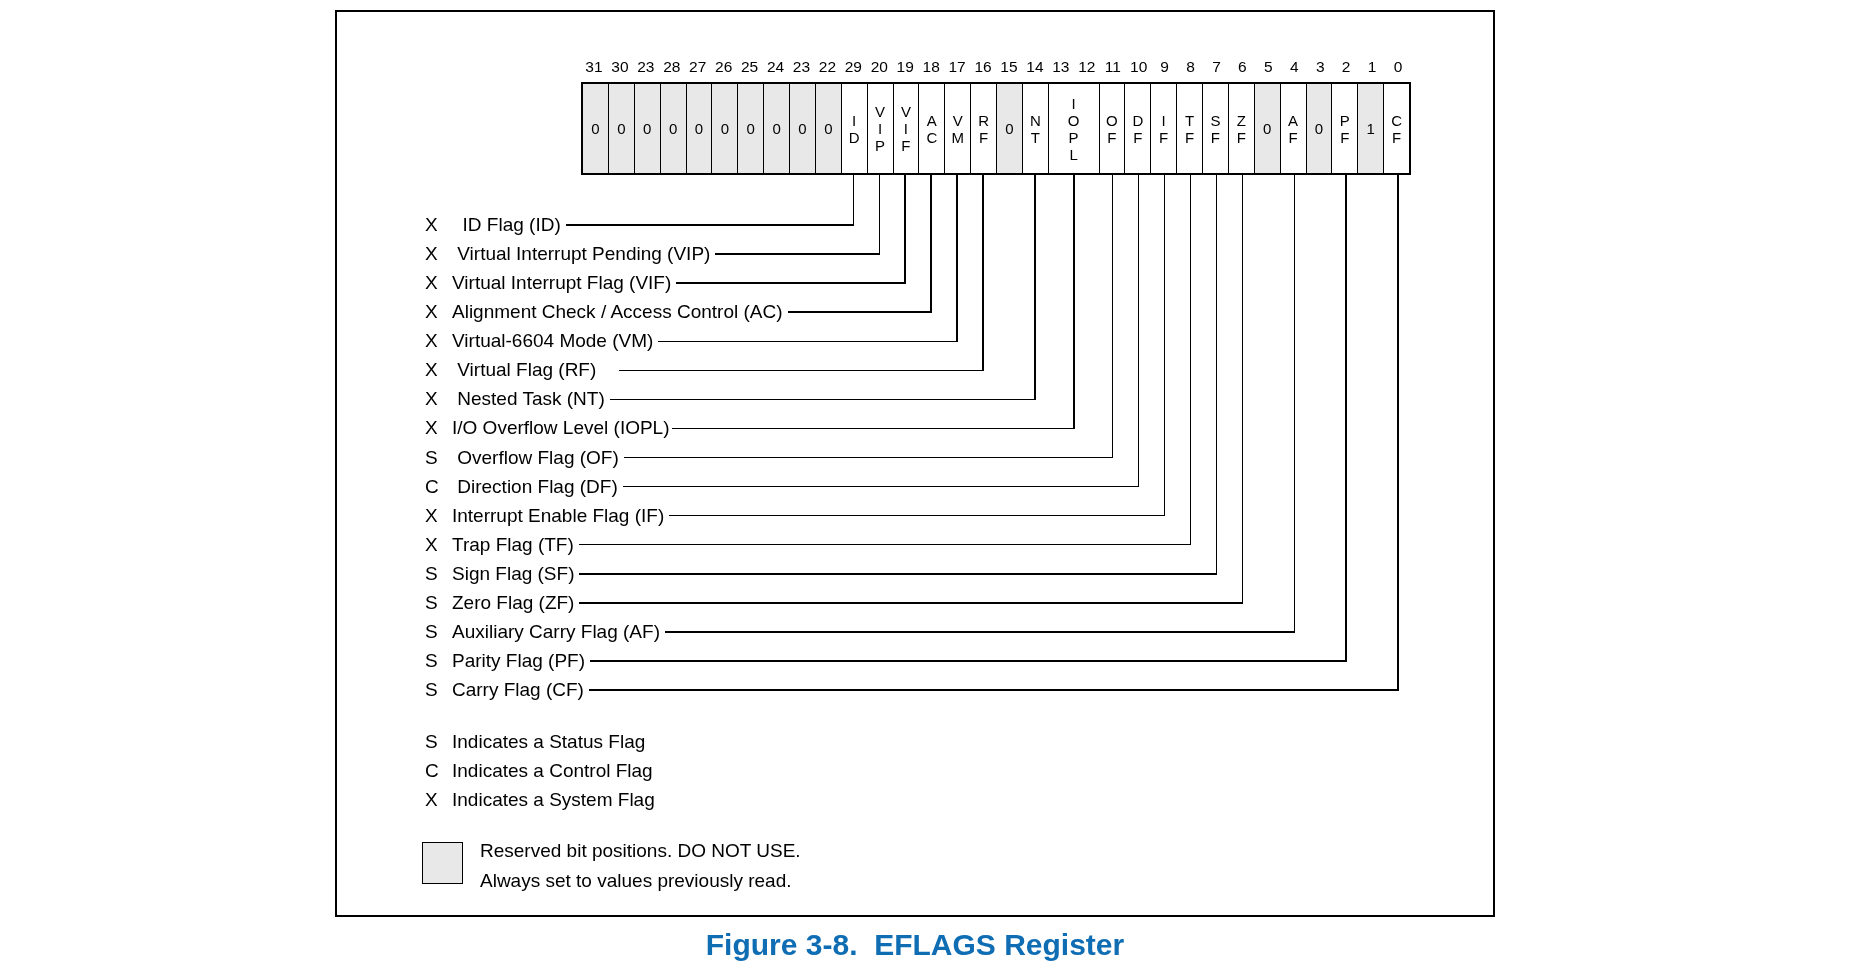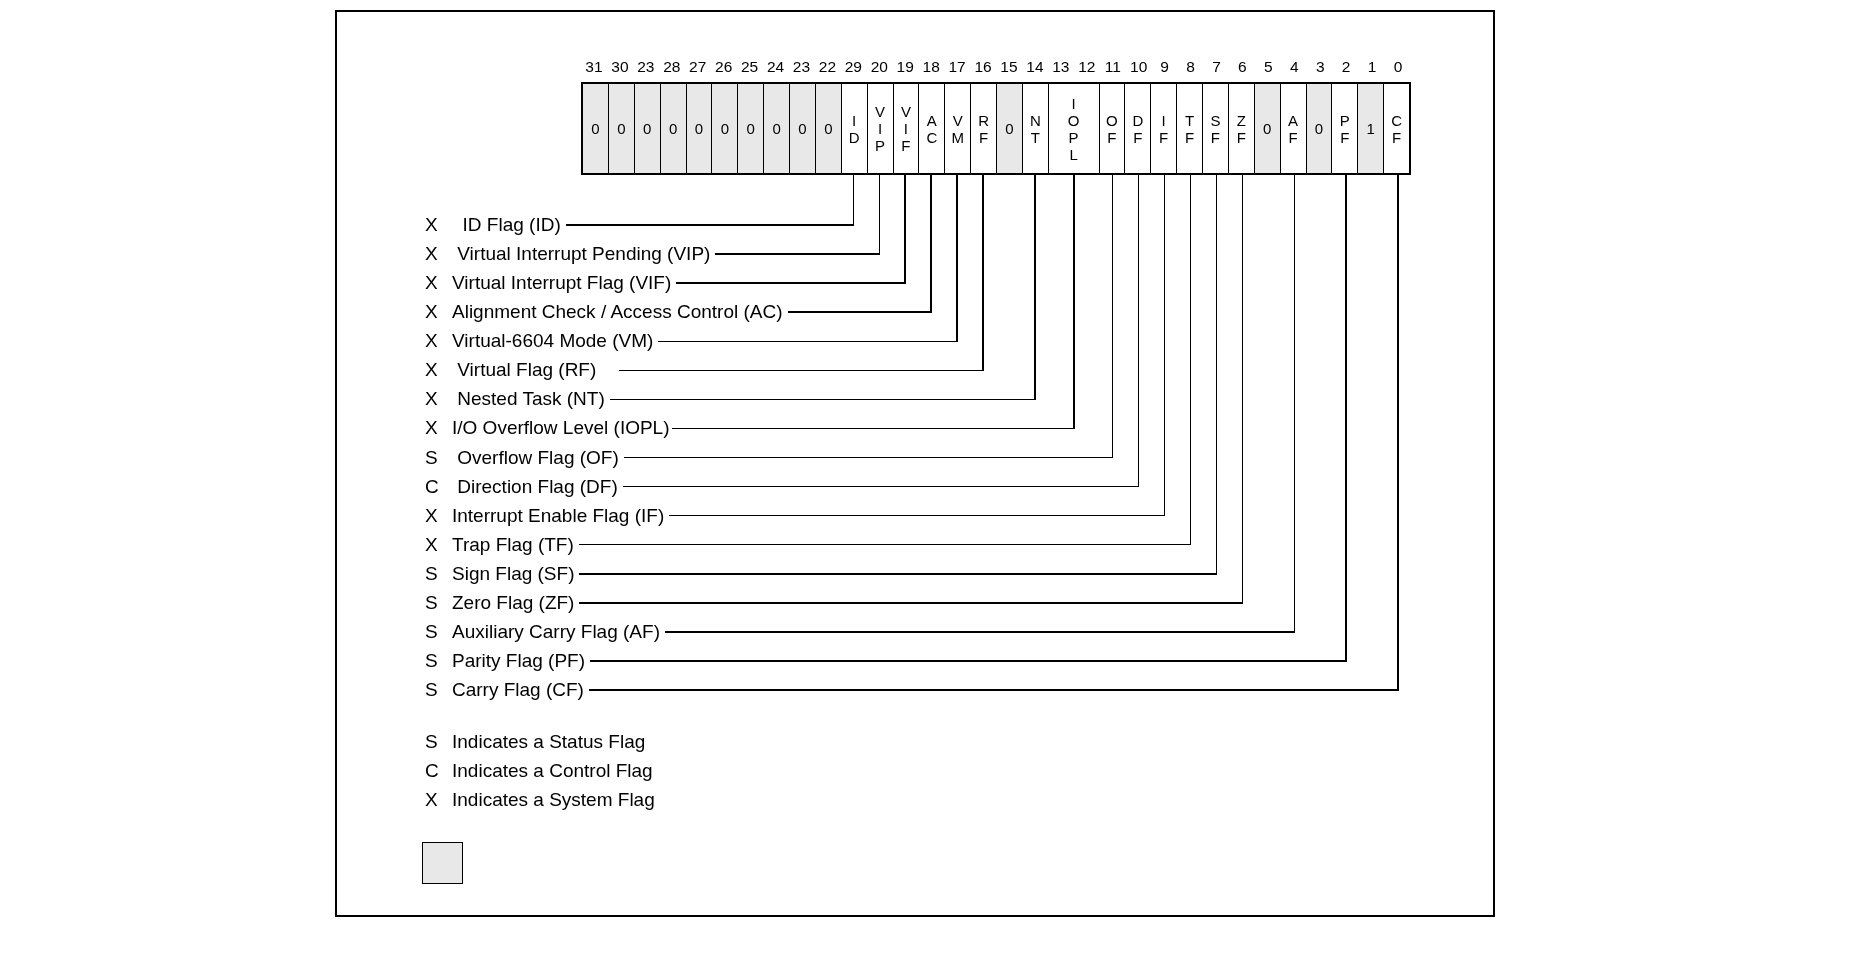--- a/index.html
+++ b/index.html
@@ -233,14 +233,17 @@
       <div class="flag-row" style="left: 425px; top: 649.938px;"><span class="flag-type">S</span><span class="flag-name">Parity Flag (PF)</span></div>
       <div class="flag-row" style="left: 425px; top: 679px;"><span class="flag-type">S</span><span class="flag-name">Carry Flag (CF)</span></div>
     </div>
   <div id="legend">
       <div class="legend-row" style="left: 425px; top: 731px;"><span class="legend-symbol">S</span><span class="legend-text">Indicates a Status Flag</span></div>
       <div class="legend-row" style="left: 425px; top: 760px;"><span class="legend-symbol">C</span><span class="legend-text">Indicates a Control Flag</span></div>
       <div class="legend-row" style="left: 425px; top: 789px;"><span class="legend-symbol">X</span><span class="legend-text">Indicates a System Flag</span></div>
     </div>
   <div class="res-box"></div>
   <div class="res-text">
+    <div>Reserved bit positions. DO NOT USE.</div>
+    <div>Always set to values previously read.</div>
   </div>
+  <div class="caption" id="caption" style="color: rgb(15, 109, 180);">Figure 3-8.  EFLAGS Register</div>
 </div>
 
 </body></html>

